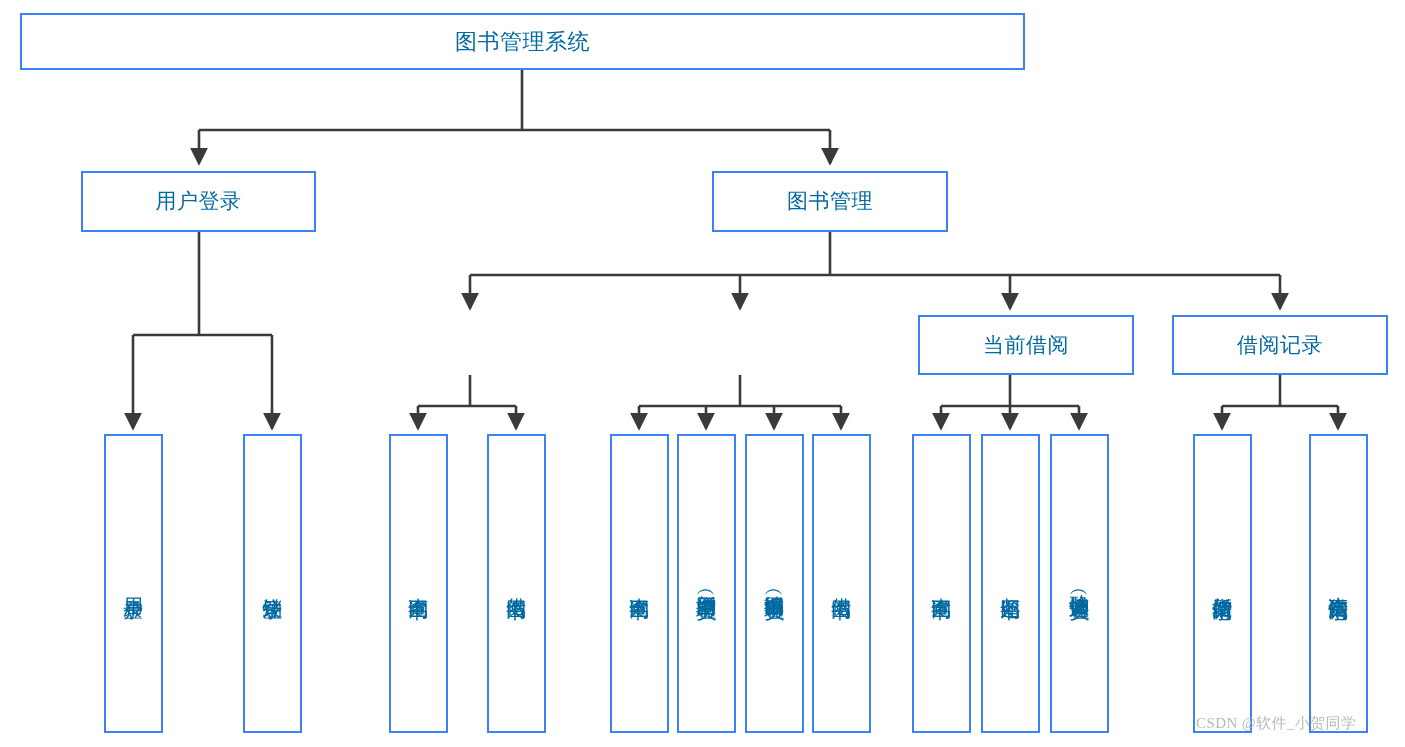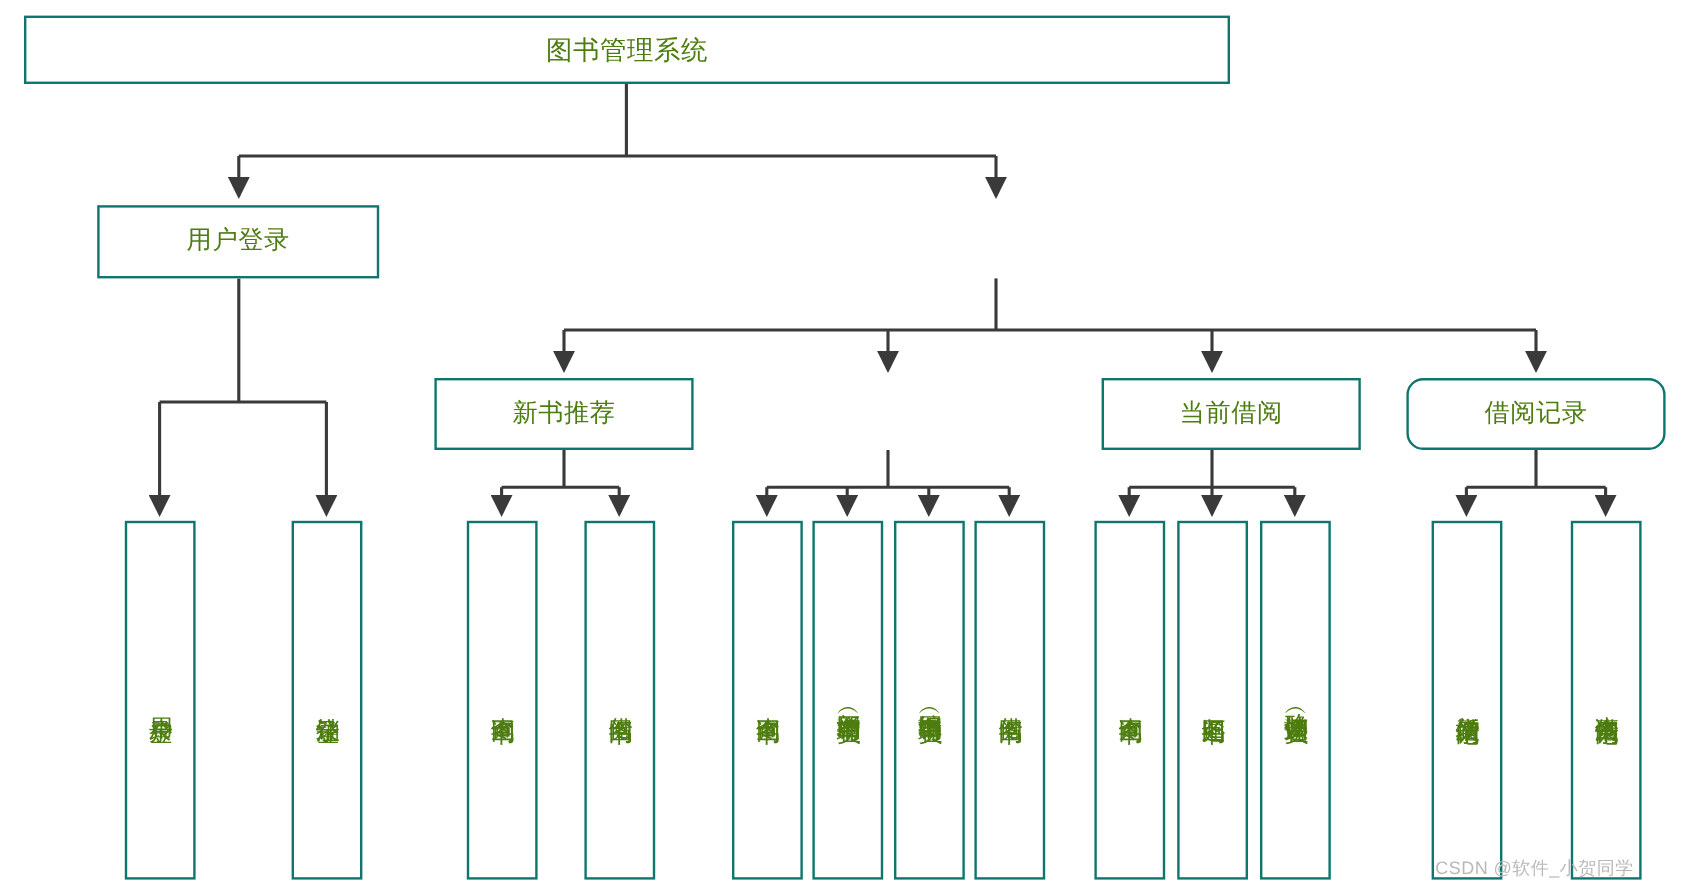--- a/index.html
+++ b/index.html
@@ -23,25 +23,25 @@
     left: 0;
     top: 0;
     width: 1405px;
     height: 747px;
     pointer-events: none;
   }
   .node {
     position: absolute;
     box-sizing: border-box;
     background: #ffffff;
-    border: 2px solid #0f766e;
+    border: 2px solid #3b82f6;
     display: flex;
     align-items: center;
     justify-content: center;
-    color: #4d7c0f;
+    color: #0369a1;
     z-index: 2;
   }
   .node .label {
     display: block;
     text-align: center;
     line-height: 1.18;
     white-space: pre-wrap;
   }
   
   .node.h .label {
@@ -66,20 +66,21 @@
   }
   .watermark {
     position: absolute;
     left: 1196px;
     top: 714px;
     font-size: 15px;
     color: #b9b9b9;
     letter-spacing: 0.4px;
     z-index: 3;
     white-space: nowrap;
+    font-family: Liberation Serif, serif;
   }
 </style>
 </head>
 <body>
 
 <div id="canvas">
 
   <svg id="wires" viewBox="0 0 1405 747" xmlns="http://www.w3.org/2000/svg">
     <defs>
       <marker id="arrow" viewBox="0 0 10 10" refX="8.5" refY="5" markerWidth="7" markerHeight="7" orient="auto-start-reverse">
@@ -130,28 +131,28 @@
     </g>
   </svg>
 
   <div class="node h root" style="left:20px; top:13px; width:1005px; height:57px;">
     <span class="label">图书管理系统</span>
   </div>
 
   <div class="node h" style="left:81px; top:171px; width:235px; height:61px;">
     <span class="label">用户登录</span>
   </div>
-
-  <div class="node h" style="left:362px; top:315px; width:216px; height:60px;">
-    <span class="label">新书推荐</span>
-  </div>
+  <div class="node h" style="left:712px; top:171px; width:236px; height:61px;">
+    <span class="label">图书管理</span>
+  </div>
+
   <div class="node h" style="left:902px; top:315px; width:216px; height:60px;margin-left:16px;">
     <span class="label">当前借阅</span>
   </div>
-  <div class="node h" style="left:1172px; top:315px; width:216px; height:60px;border-radius:14px;">
+  <div class="node h" style="left:1172px; top:315px; width:216px; height:60px;">
     <span class="label">借阅记录</span>
   </div>
 
   <div class="node v" style="left:104px; top:434px; width:59px; height:299px;">
     <span class="label">用户登录</span>
   </div>
   <div class="node v" style="left:243px; top:434px; width:59px; height:299px;">
     <span class="label">注销登录</span>
   </div>
 

